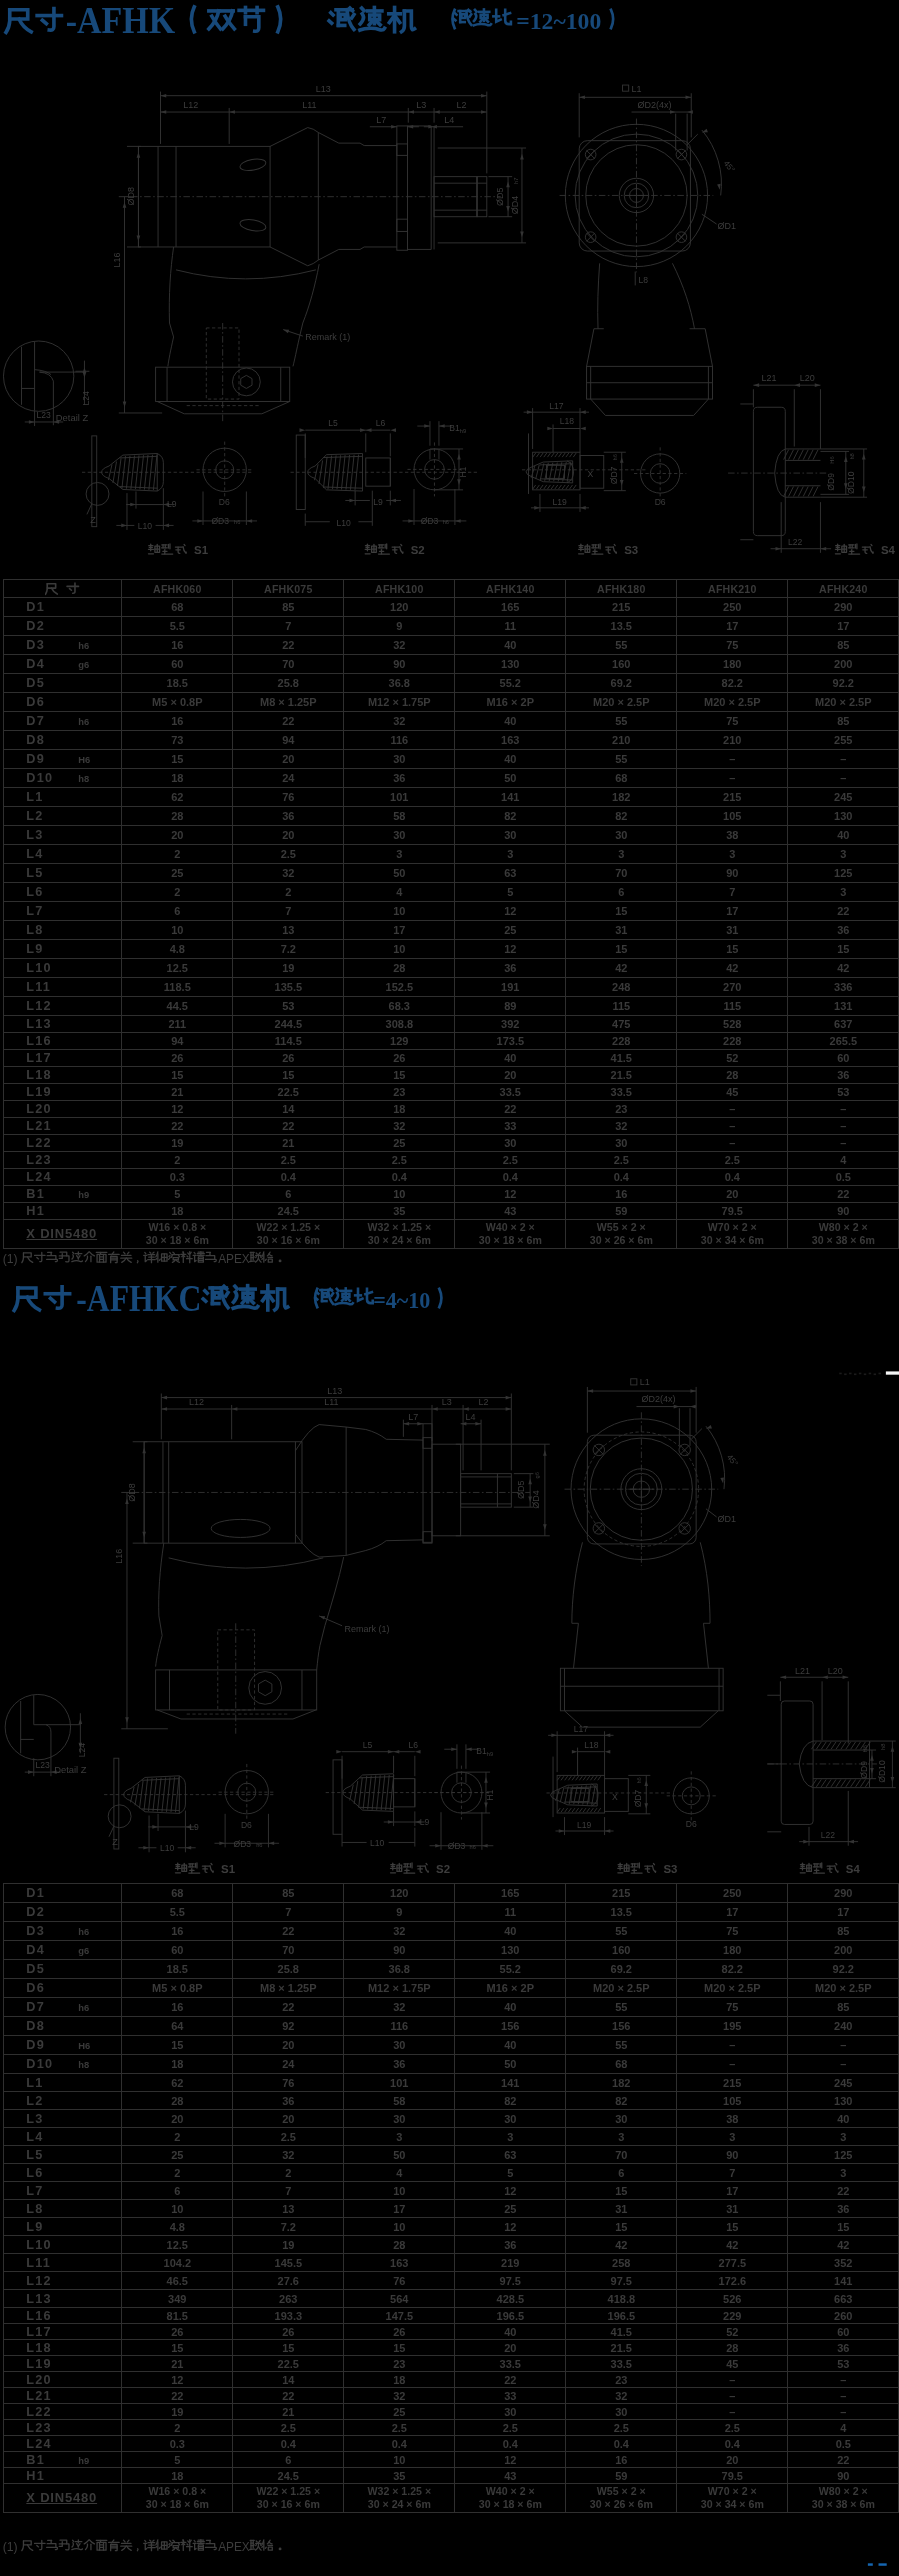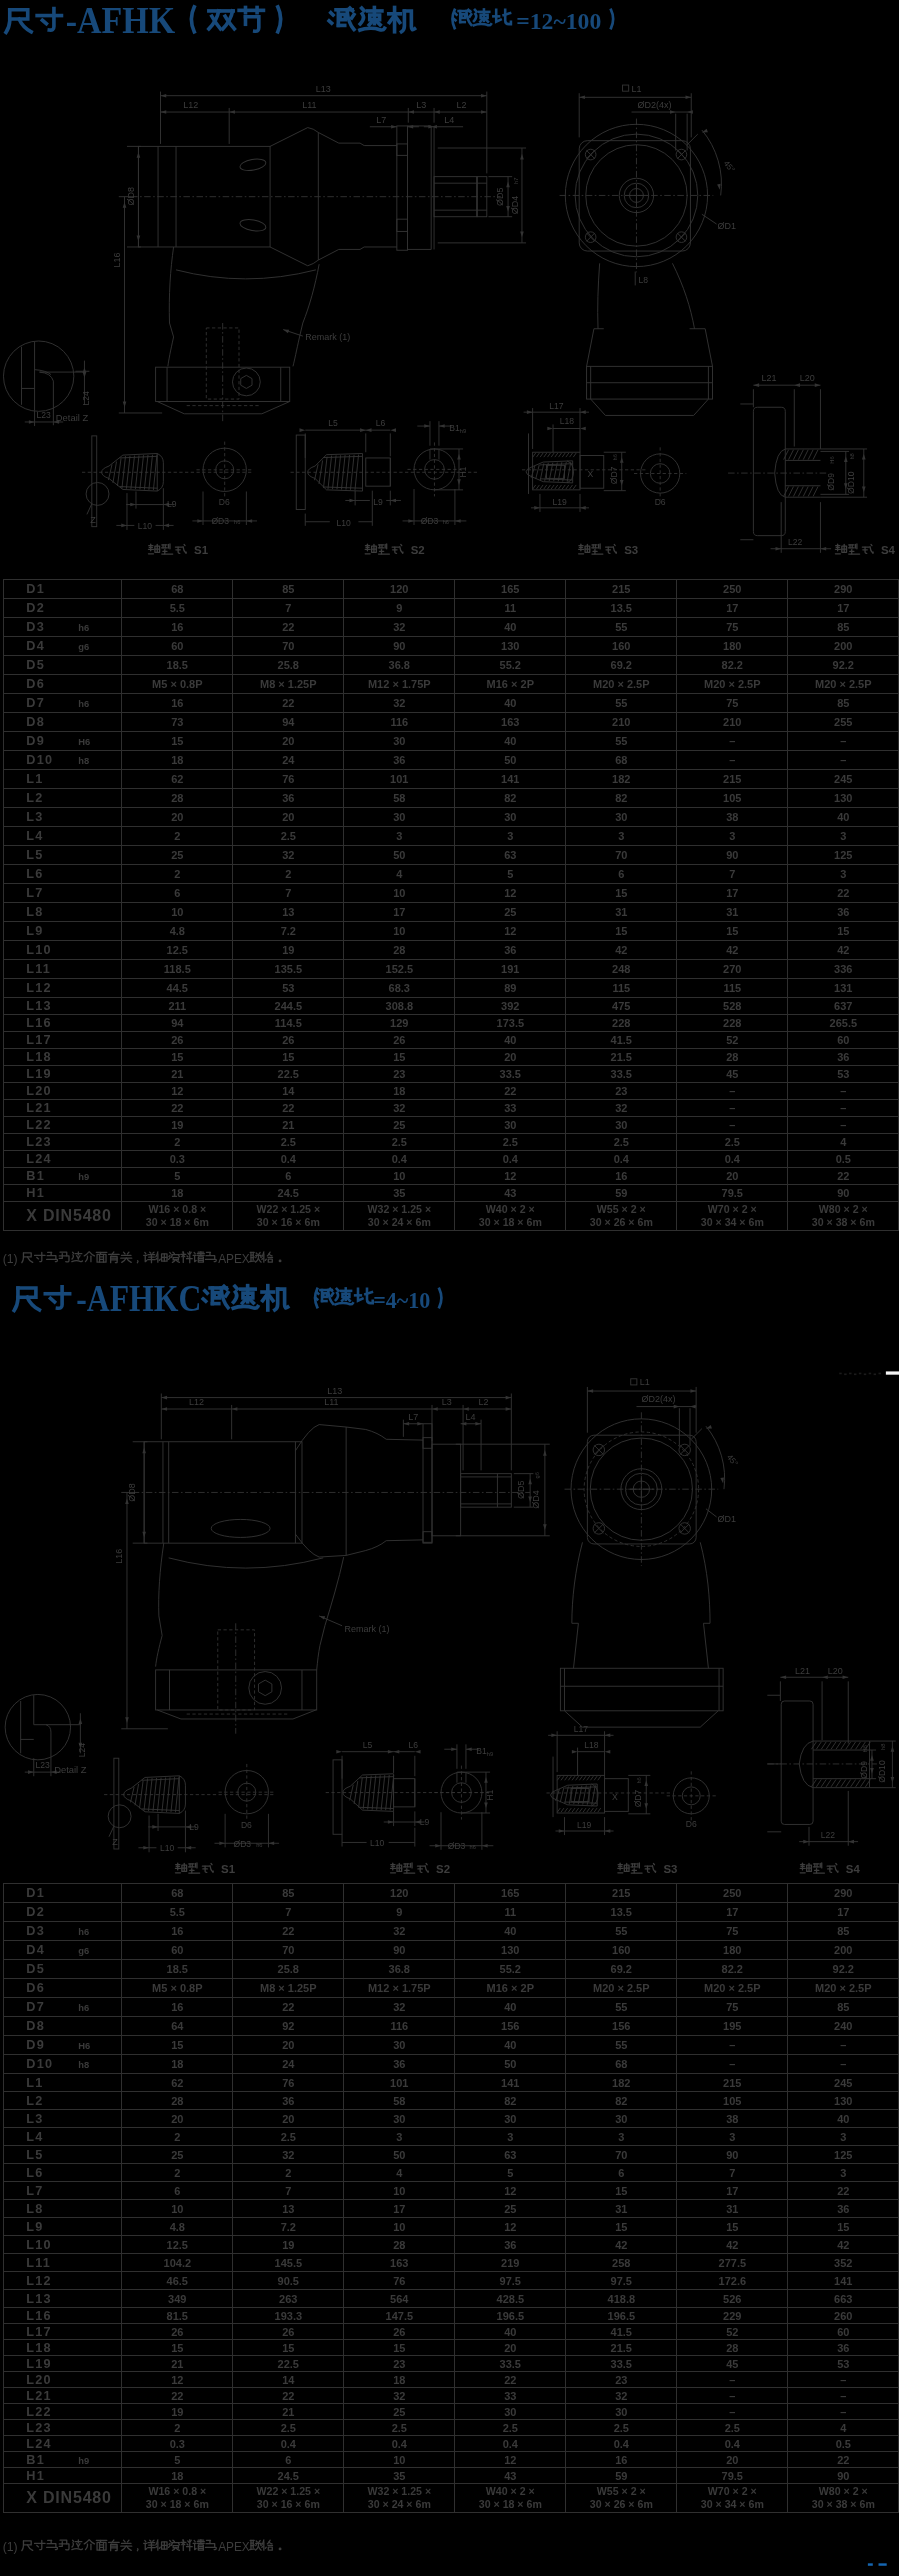--- a/index.html
+++ b/index.html
@@ -16,21 +16,21 @@
 .axl use{fill:none;stroke:#3d3d3d;stroke-width:10.5;stroke-linecap:round;stroke-linejoin:round;}
 .axl text{fill:#3d3d3d;}
 table.dt{position:absolute;left:3.3px;width:892px;border-collapse:collapse;table-layout:fixed;
  color:#3a3a3a;font-family:"Liberation Sans",sans-serif;font-size:11px;font-weight:bold;}
 .dt td{border:1.1px solid #2f2f2f;text-align:center;padding:0;overflow:hidden;}
 .dt{border:1.6px solid #2f2f2f;}
 .dt .ch{font-weight:bold;font-size:10.6px;letter-spacing:0.2px;}
 .dt .lc{text-align:left;padding-left:22px;position:relative;font-size:12.7px;letter-spacing:1.2px;}
 .dt .tol{position:absolute;left:74px;letter-spacing:0;font-size:9.4px;top:50%;transform:translateY(-50%);}
 .dt .din{font-size:10.6px;line-height:12.7px;letter-spacing:0;}
-.dt td.lc.din{font-size:16px;letter-spacing:0.8px;}
+.dt td.lc.din{font-size:13px;letter-spacing:0.8px;text-decoration:underline;}
 .dt td.din{letter-spacing:0;}
 .hsvg use{fill:none;stroke:#3a3a3a;stroke-width:12;stroke-linecap:round;stroke-linejoin:round;}
 .hsvg{display:block;margin:0 auto;}
 .tserif{font-family:"Liberation Serif",serif;font-weight:bold;}
 </style></head><body>
 <svg class="page" width="900" height="2576" viewBox="0 0 1100 3150">
 <defs>
       <g id="g-chi">
         <path d="M16 14 H78 V46 H16"></path>
         <path d="M16 14 V52 C15 70 11 80 3 92"></path>
@@ -1284,20 +1284,35 @@
       <col style="width:118px">
       <col style="width:111px">
       <col style="width:111px">
       <col style="width:111px">
       <col style="width:111px">
       <col style="width:111px">
       <col style="width:111px">
       <col style="width:111px">
     </colgroup>
     <tbody>
+      <tr style="height:18px" class="hd">
+        <td>
+          <svg width="36" height="14.7" viewBox="0 0 44 18" class="hsvg">
+            <use href="#g-chi" transform="translate(0.0 1.0) scale(0.1667)" class=""></use>
+            <use href="#g-cun" transform="translate(26.0 1.0) scale(0.1667)" class=""></use>
+          </svg>
+        </td>
+        <td class="ch">AFHK060</td>
+        <td class="ch">AFHK075</td>
+        <td class="ch">AFHK100</td>
+        <td class="ch">AFHK140</td>
+        <td class="ch">AFHK180</td>
+        <td class="ch">AFHK210</td>
+        <td class="ch">AFHK240</td>
+      </tr>
       <tr style="height:19px">
         <td class="lc"><span class="lb">D1</span></td>
         <td>68</td>
         <td>85</td>
         <td>120</td>
         <td>165</td>
         <td>215</td>
         <td>250</td>
         <td>290</td>
       </tr>
@@ -1861,21 +1876,21 @@
         <td>145.5</td>
         <td>163</td>
         <td>219</td>
         <td>258</td>
         <td>277.5</td>
         <td>352</td>
       </tr>
       <tr style="height:18px">
         <td class="lc"><span class="lb">L12</span></td>
         <td>46.5</td>
-        <td>90.5</td>
+        <td>27.6</td>
         <td>76</td>
         <td>97.5</td>
         <td>97.5</td>
         <td>172.6</td>
         <td>141</td>
       </tr>
       <tr style="height:18px">
         <td class="lc"><span class="lb">L13</span></td>
         <td>349</td>
         <td>263</td>

